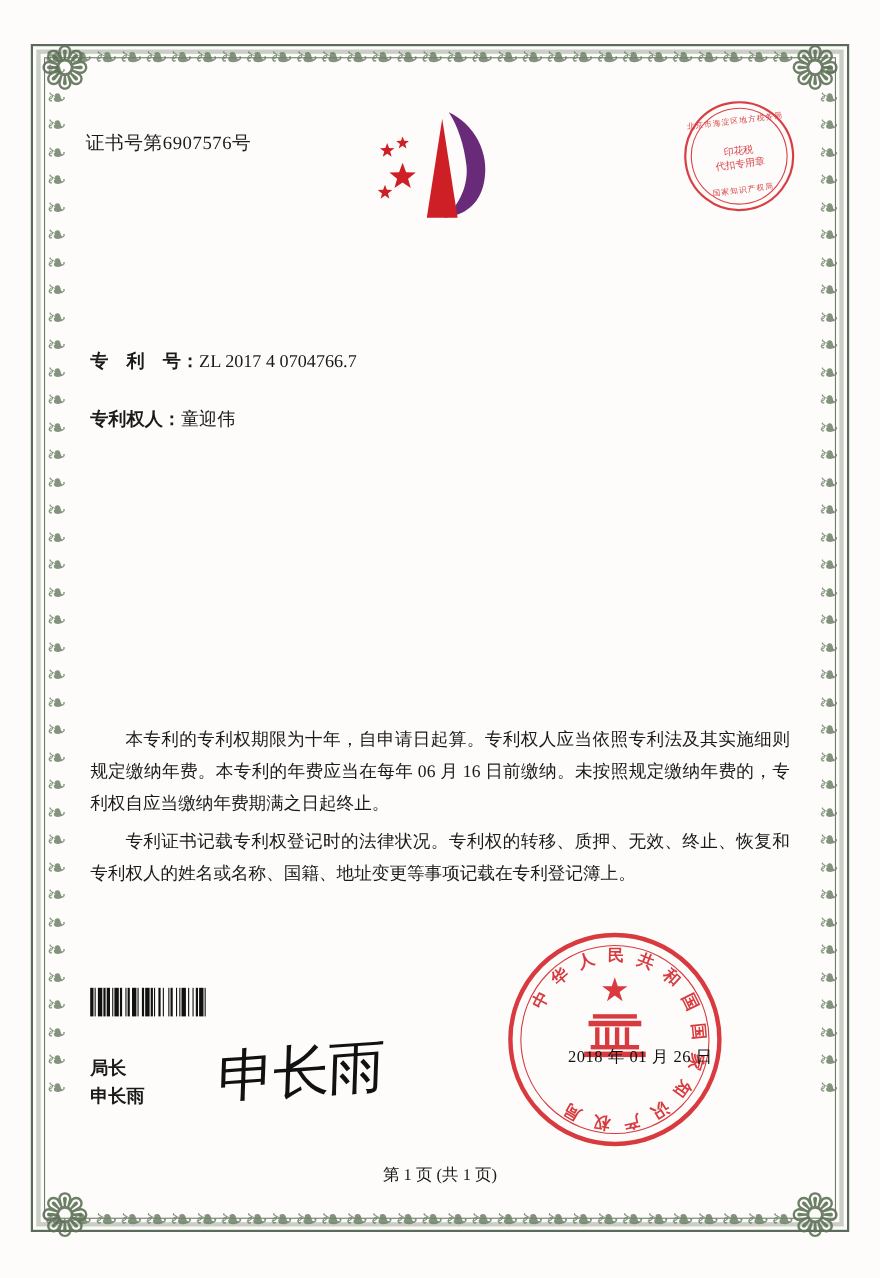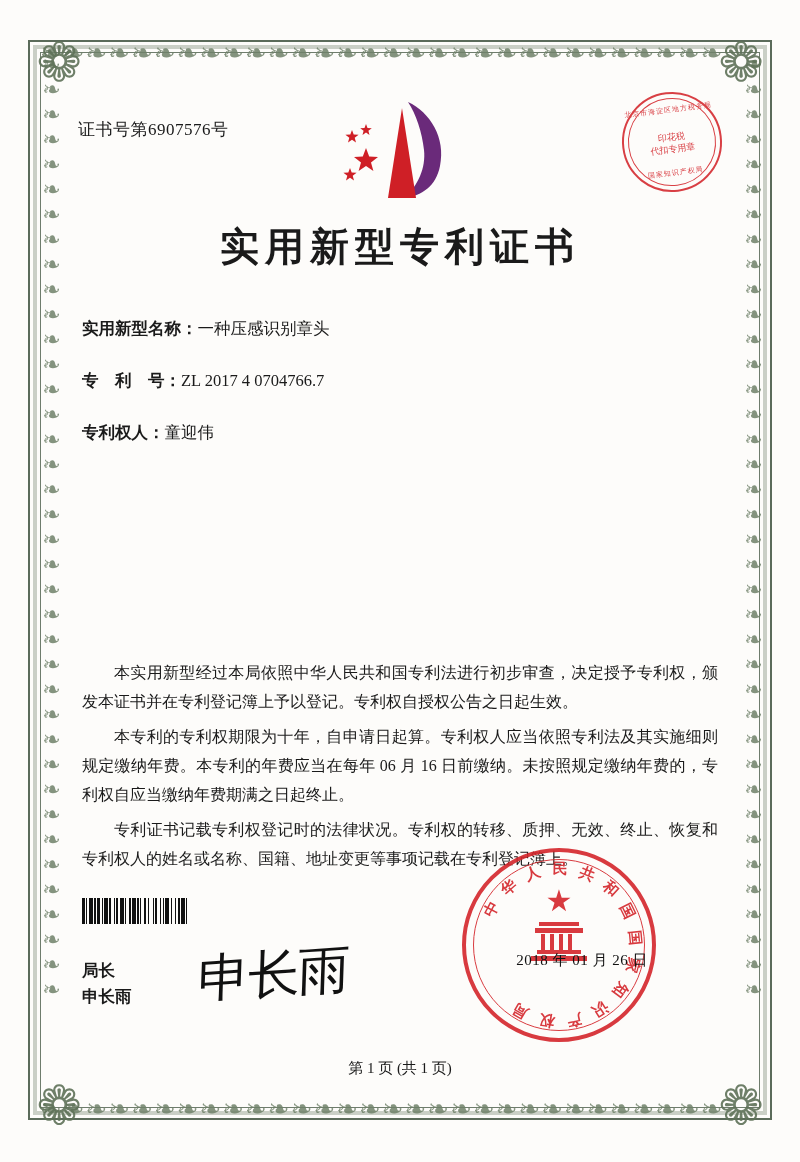--- a/index.html
+++ b/index.html
@@ -309,36 +309,31 @@
     <div class="stamp-small">
       <div class="ring"></div>
       <div class="arc-top">北京市海淀区地方税务局</div>
       <div class="mid">
         <div>印花税</div>
         <div>代扣专用章</div>
       </div>
       <div class="arc-bottom">国家知识产权局</div>
     </div>
 
-    <div class="title">实用新型专利证书</div>
 
     <div class="fields">
-      <div class="field-row">
-        <span class="field-label">实用新型名称</span><span class="field-sep">：</span><span class="field-value">一种压感识别章头</span>
-      </div>
       <div class="field-row">
         <span class="field-label">专　利　号</span><span class="field-sep">：</span><span class="field-value">ZL 2017 4 0704766.7</span>
       </div>
       <div class="field-row">
         <span class="field-label">专利权人</span><span class="field-sep">：</span><span class="field-value">童迎伟</span>
       </div>
     </div>
 
     <div class="paragraphs">
-      <p>本实用新型经过本局依照中华人民共和国专利法进行初步审查，决定授予专利权，颁发本证书并在专利登记簿上予以登记。专利权自授权公告之日起生效。</p>
       <p>本专利的专利权期限为十年，自申请日起算。专利权人应当依照专利法及其实施细则规定缴纳年费。本专利的年费应当在每年 06 月 16 日前缴纳。未按照规定缴纳年费的，专利权自应当缴纳年费期满之日起终止。</p>
       <p>专利证书记载专利权登记时的法律状况。专利权的转移、质押、无效、终止、恢复和专利权人的姓名或名称、国籍、地址变更等事项记载在专利登记簿上。</p>
     </div>
 
     <div class="barcode">
         <i style="width: 3px; background: rgb(17, 17, 17);"></i>
         <i style="width: 1px; background: transparent;"></i>
         <i style="width: 1px; background: rgb(17, 17, 17);"></i>
         <i style="width: 2px; background: transparent;"></i>
         <i style="width: 4px; background: rgb(17, 17, 17);"></i>

